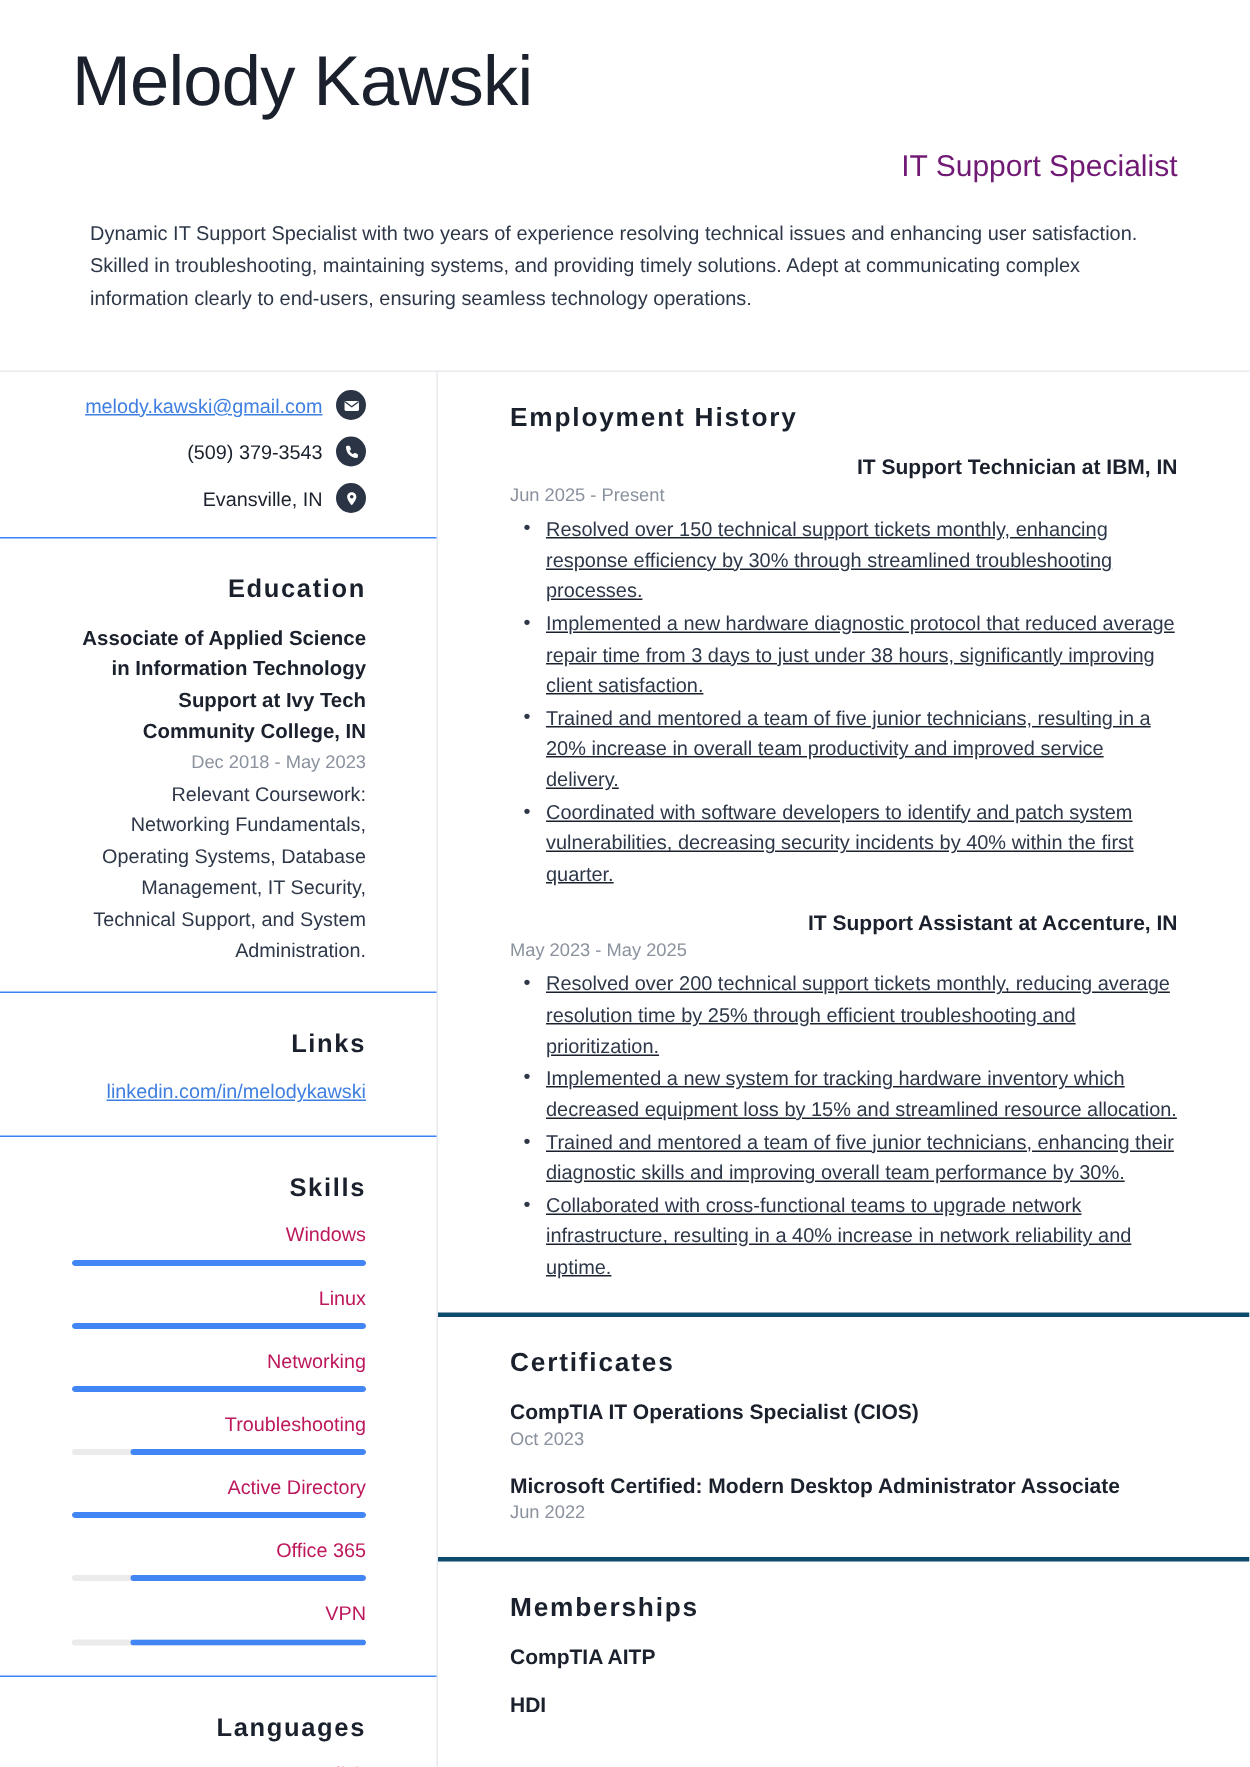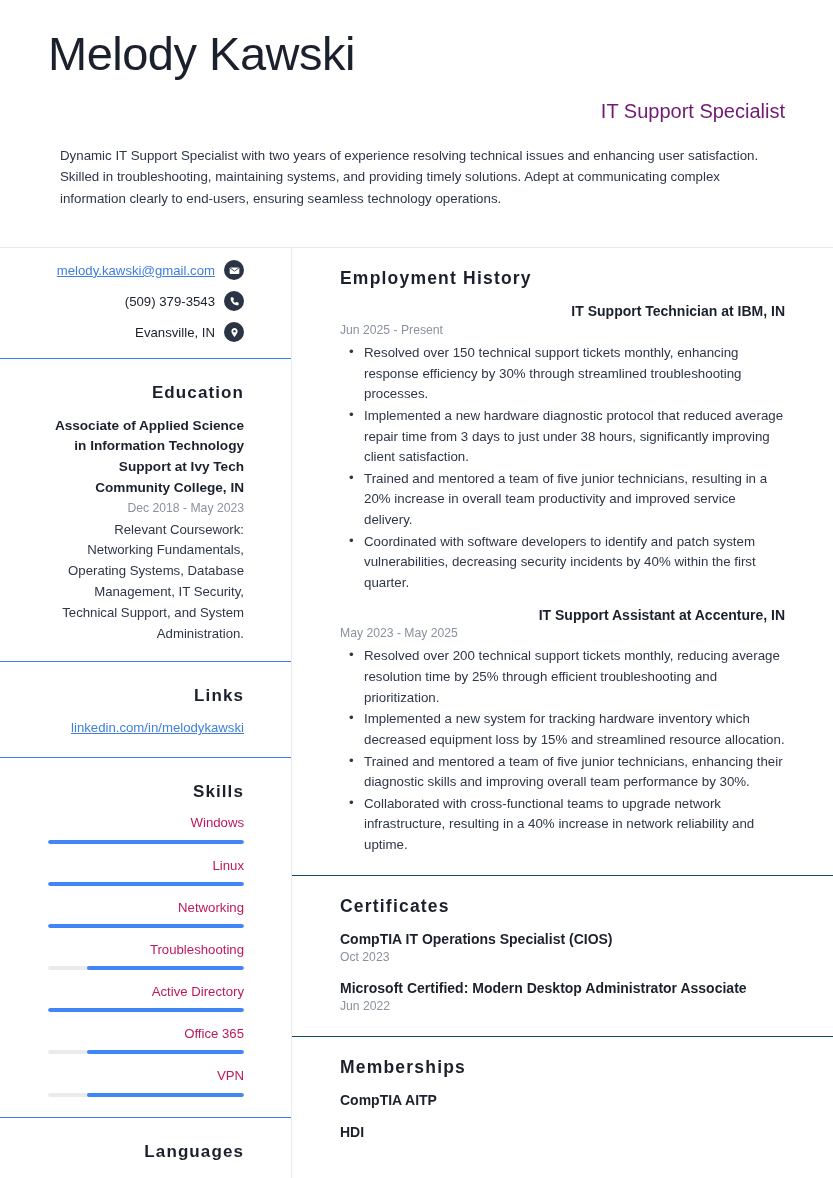--- a/index.html
+++ b/index.html
@@ -178,21 +178,21 @@
     background: #4285f4;
     border-radius: 2px;
   }
 
   
   .rsection {
     padding: 20px 48px 18px 48px;
     box-sizing: border-box;
   }
   .rsection.divided {
-    border-top: 1px solid #0c4a6e;
+    border-top: 3px solid #0c4a6e;
   }
   .rsection h2 {
     font-size: 17.5px;
     font-weight: 700;
     letter-spacing: 1.2px;
     color: #1a202c;
     margin: 0 0 13px 0;
     line-height: 1.2;
   }
   .job { margin-bottom: 12px; }
@@ -207,20 +207,21 @@
   .job-date {
     font-size: 12.2px;
     color: #8a929e;
     margin: 1px 0 4px 0;
     line-height: 1.4;
   }
   ul.bullets {
     margin: 0;
     padding-left: 22px;
     list-style: none;
+    text-decoration: underline;
   }
   ul.bullets li {
     font-size: 13.3px;
     line-height: 1.55;
     color: #2d3748;
     margin-bottom: 1px;
     position: relative;
     padding-left: 2px;
   }
   ul.bullets li:before {

